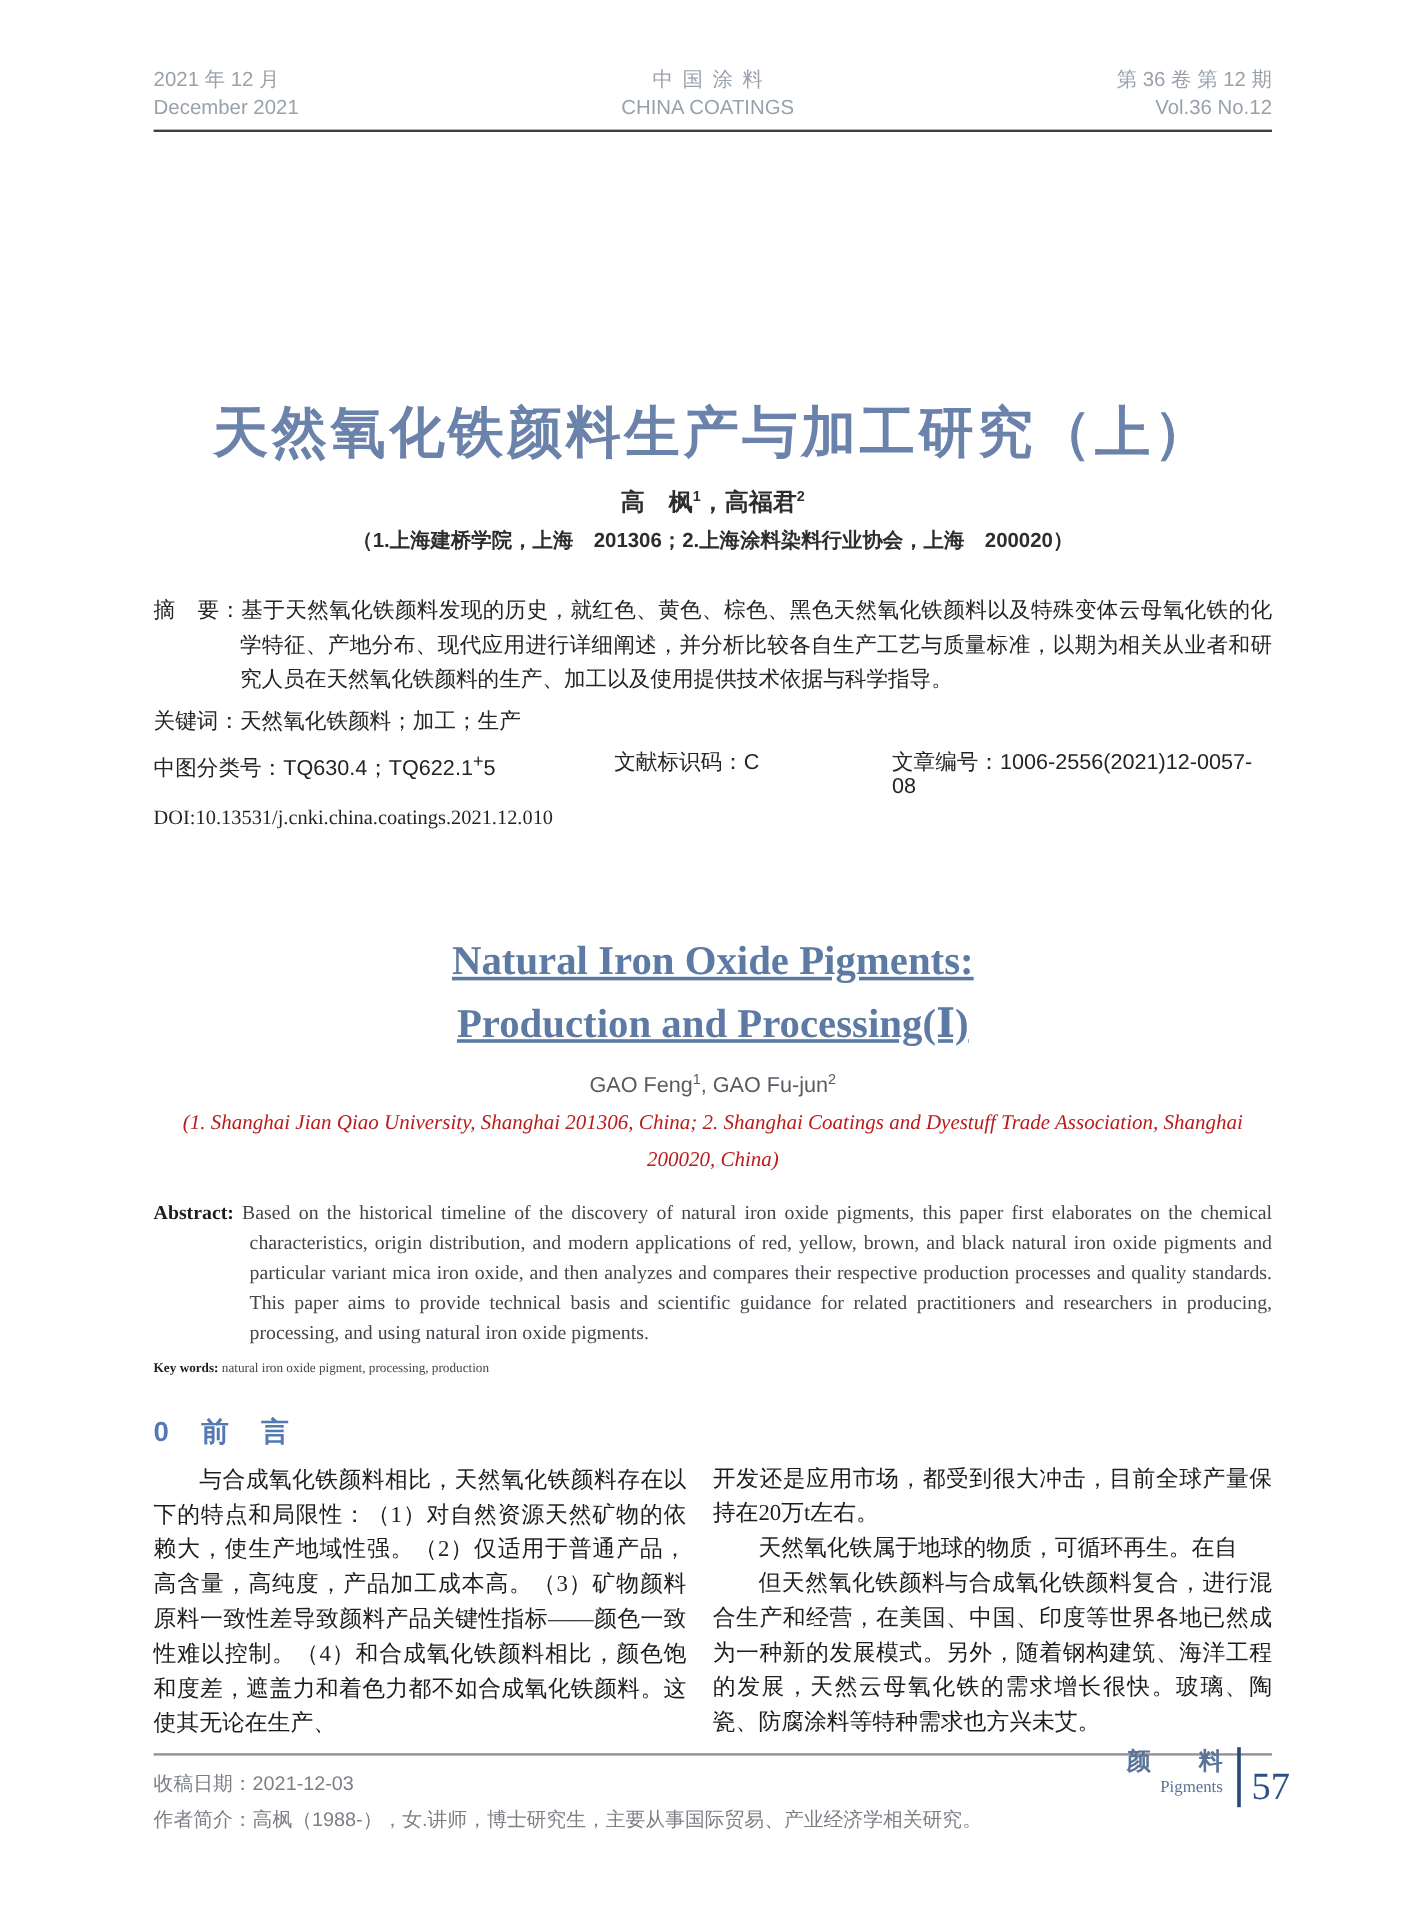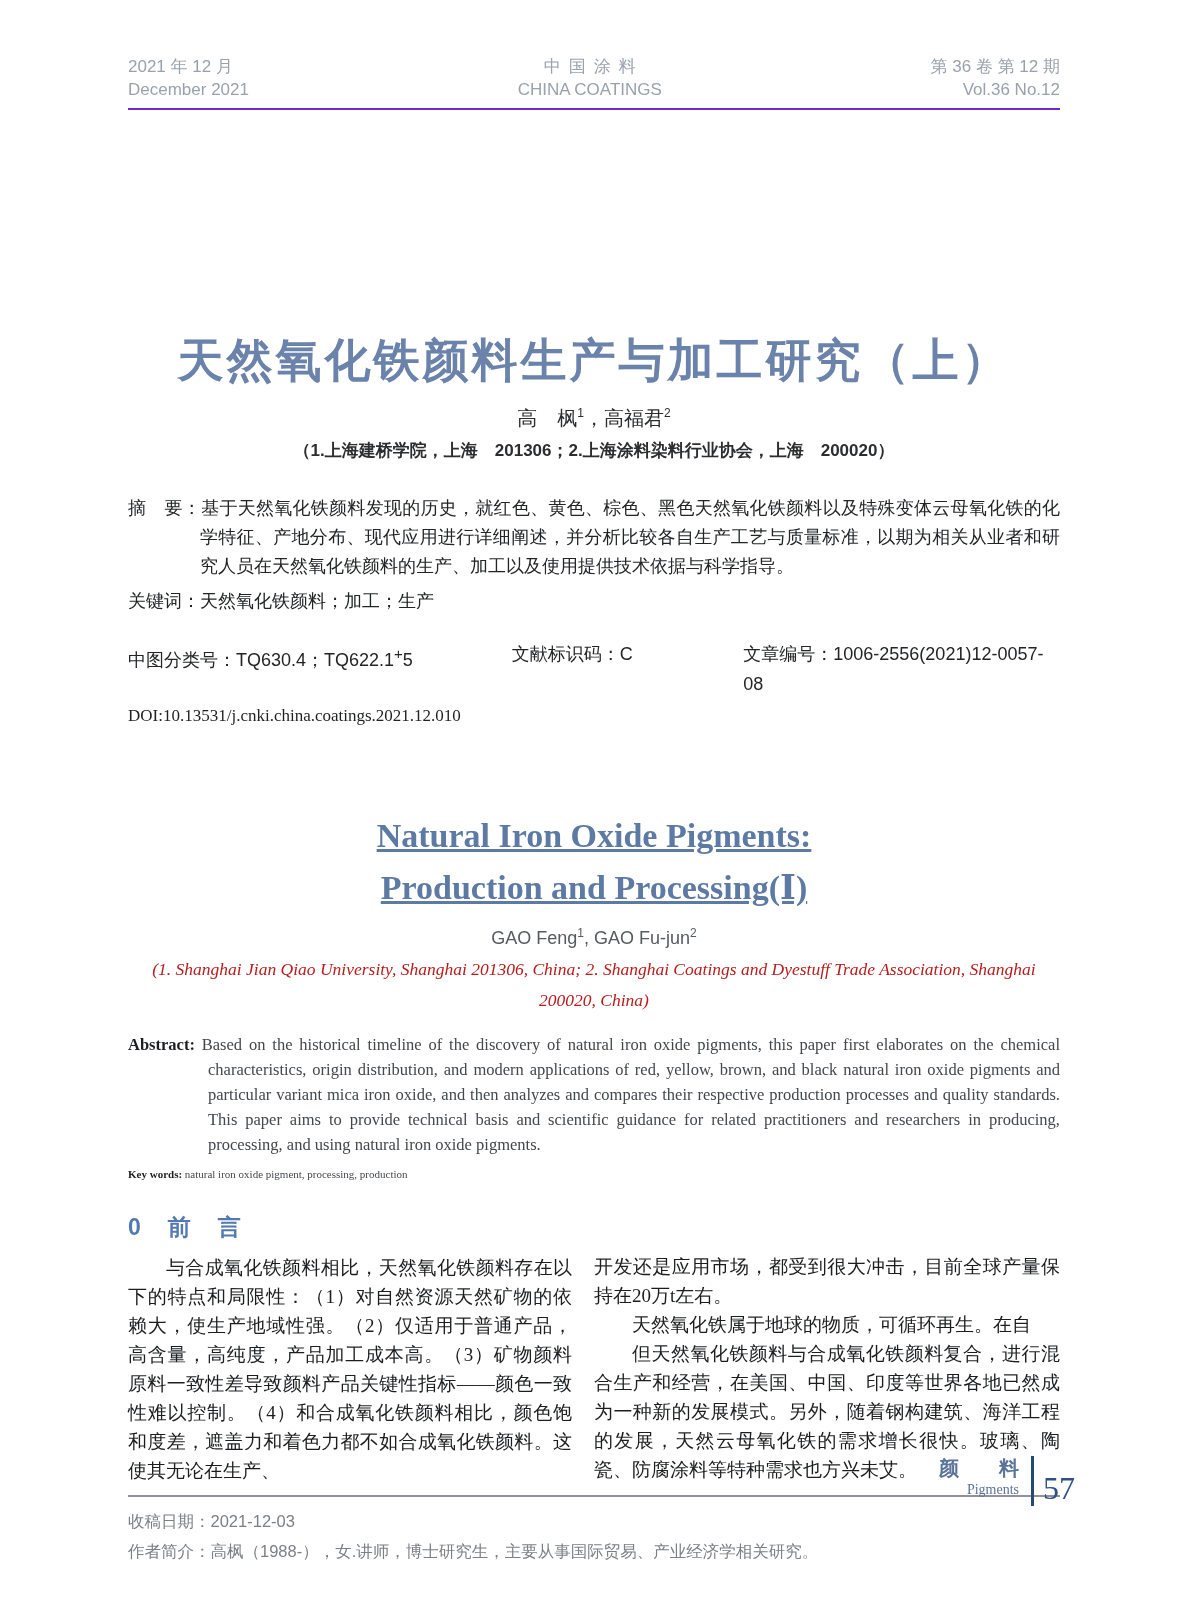--- a/index.html
+++ b/index.html
@@ -2,37 +2,37 @@
 <html><head>
 <meta charset="utf-8">
 <style>
   html,body{margin:0;padding:0;background:#ffffff;}
   .page{width:1187px;height:1600px;background:#ffffff;position:relative;overflow:hidden;
         color:#232527;font-family:"Liberation Sans","DejaVu Sans",sans-serif;}
   .content{padding:55px 127px 0 128px;}
 
   
   .journal-header{display:flex;justify-content:space-between;align-items:flex-end;
-      border-bottom:2px solid #6d28d9;padding-bottom:7px;color:#99a2ac;font-size:17px;line-height:23px;}
+      border-bottom:2px solid #404040;padding-bottom:7px;color:#99a2ac;font-size:17px;line-height:23px;}
   .jh-center{text-align:center;}
   .jh-center .zh{letter-spacing:8px;margin-right:-8px;}
   .jh-right{text-align:right;}
 
   
   .title-zh{margin:222px 0 0 0;text-align:center;font-size:46px;font-weight:bold;
       color:#6b83ab;letter-spacing:3px;line-height:56px;}
-  .authors-zh{margin-top:17px;text-align:center;font-size:20px;font-weight:normal;color:#2b2d2f;}
+  .authors-zh{margin-top:17px;text-align:center;font-size:20px;font-weight:bold;color:#2b2d2f;}
   .authors-zh sup,.authors-en sup{font-size:12px;}
   .affil-zh{margin-top:7px;text-align:center;font-size:17px;font-weight:bold;color:#2b2d2f;}
 
   
   .abstract-zh{margin:32px 0 0 0;font-size:18px;line-height:29px;text-align:justify;
       color:#222426;padding-left:4em;text-indent:-4em;}
   .keywords-zh{margin:6px 0 0 0;font-size:18px;line-height:29px;color:#222426;}
-  .meta-row{display:flex;margin-top:23px;font-size:18px;line-height:30px;color:#222426;}
+  .meta-row{display:flex;margin-top:9px;font-size:18px;line-height:20px;color:#222426;}
   .meta-row .m1{width:388px;}
   .meta-row .m2{width:234px;}
   .doi{margin-top:7px;font-family:"Liberation Serif","DejaVu Serif",serif;font-size:17px;color:#1f2123;}
 
   
   .title-en{margin-top:84px;text-align:center;font-family:"Liberation Serif","DejaVu Serif",serif;
       font-weight:bold;font-size:34px;line-height:52px;color:#5d7aa4;text-decoration:underline;}
   .authors-en{margin-top:12px;text-align:center;font-size:18px;color:#565b60;}
   .affil-en{margin-top:5px;text-align:center;font-family:"Liberation Serif","DejaVu Serif",serif;
       font-style:italic;font-size:17.5px;line-height:31px;color:#b91c1c;max-width:900px;margin-left:auto;margin-right:auto;}

